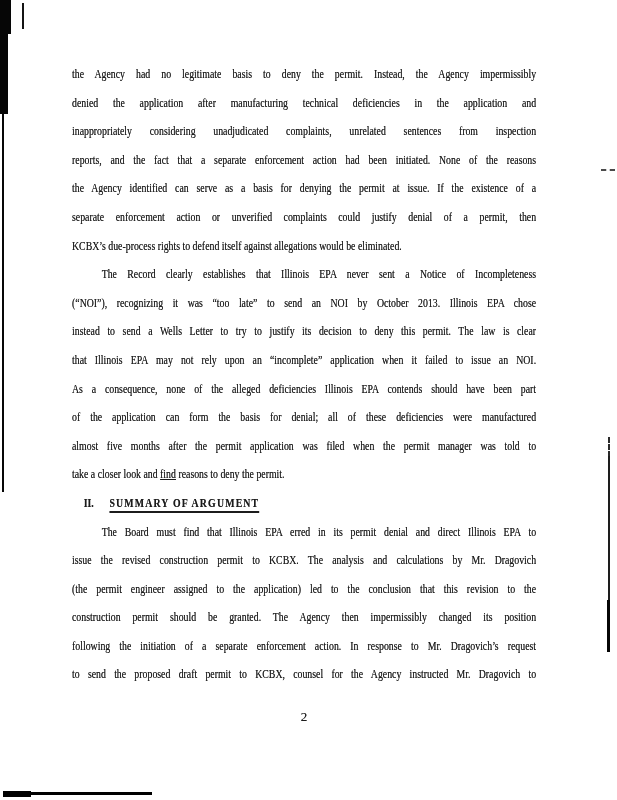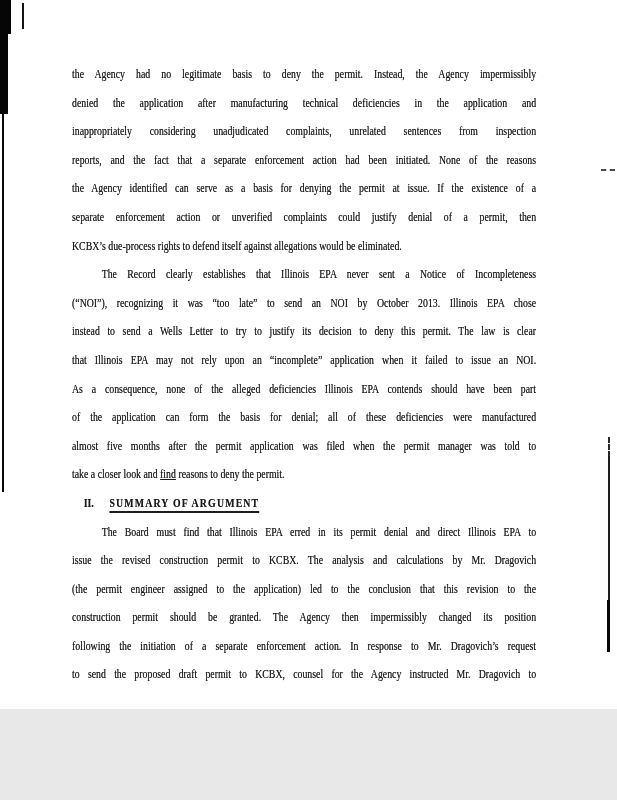--- a/index.html
+++ b/index.html
@@ -3,21 +3,21 @@
 <meta charset="utf-8">
 <style>
   html, body { margin: 0; padding: 0; }
   body {
     width: 617px; height: 800px;
     background: #e8e8e8;
     font-family: "Liberation Serif", serif;
   }
   .page {
     position: relative;
-    width: 617px; height: 709px;
+    width: 617px; height: 800px;
     background: var(--paper, #ffffff);
     overflow: hidden;
     color: var(--ink, #1c1c1c);
   }
 
   
   .column {
     position: absolute;
     left: 72px; top: 60px;
     width: 595px;

